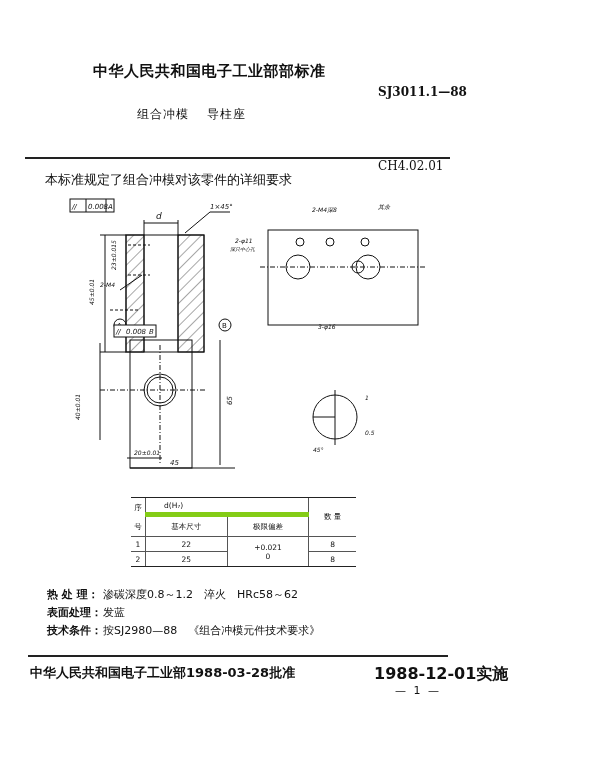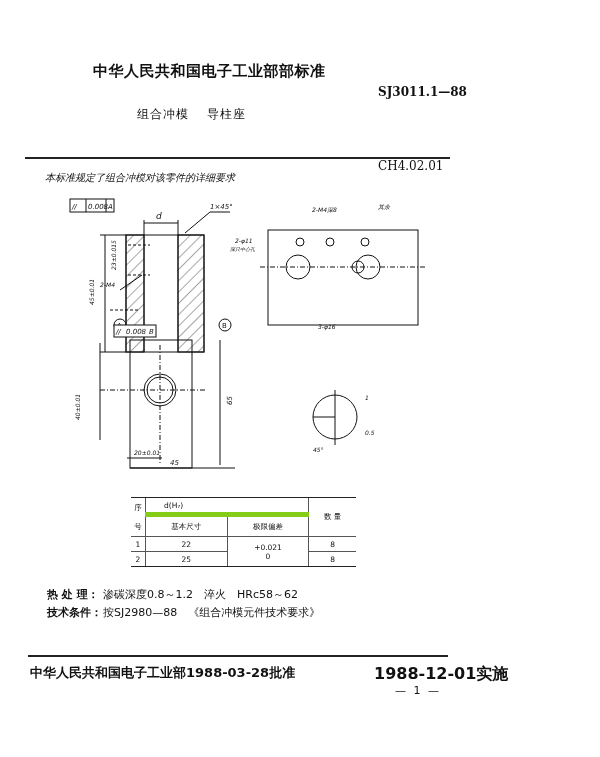--- a/index.html
+++ b/index.html
@@ -4,21 +4,21 @@
   <style>
     html, body { margin: 0; padding: 0; background: #ffffff; }
     body { width: 600px; height: 757px; position: relative; overflow: hidden; color: #111; font-family: "DejaVu Sans", sans-serif; }
     .abs { position: absolute; }
     .org { left: 93px; top: 62px; font-size: 15px; font-weight: bold; letter-spacing: 0.5px; text-align: right; }
     .code1 { left: 378px; top: 85px; font-size: 12px; font-family: "DejaVu Serif", serif; font-weight: bold; }
     .code2 { left: 378px; top: 115px; font-size: 12px; font-family: "DejaVu Serif", serif; margin-top: 44px; }
     .title { left: 137px; top: 106px; font-size: 12px; font-weight: normal; letter-spacing: 1px; }
     .title .sp { display: inline-block; width: 18px; }
     .rule { height: 2px; background: #222; }
-    .intro { left: 45px; top: 171px; font-size: 10px; font-style: italic; }
+    .intro { left: 45px; top: 171px; font-size: 13px; }
     .drawing { left: 60px; top: 195px; }
     table.spec { position: absolute; left: 131px; top: 497px; width: 225px; border-collapse: collapse; font-size: 7.5px; font-family: "DejaVu Sans", sans-serif; }
     table.spec td { text-align: center; padding: 0; height: 14px; }
     table.spec tr.top td { border-top: 1.5px solid #222; }
     table.spec tr.bottom td { border-bottom: 1.5px solid #222; }
     table.spec .vl { border-left: 1px solid #555; }
     table.spec .hl td.hb { border-bottom: 5px solid #84cc16; }
     table.spec .rowdiv td { border-top: 1px solid #555; }
     .specs { left: 47px; top: 586px; font-size: 11px; line-height: 18px; }
     .specs .lbl { font-weight: bold; display: inline-block; width: 56px; }
@@ -160,19 +160,20 @@
   <tr class="rowdiv bottom">
     <td>2</td>
     <td class="vl">25</td>
     <td class="vl">8</td>
   </tr>
 </tbody>
   </table>
 
 <div class="abs specs">
   <div><span class="lbl">热 处 理：</span><span>渗碳深度0.8～1.2　淬火　HRc58～62</span></div>
+  <div><span class="lbl">表面处理：</span><span>发蓝</span></div>
   <div><span class="lbl">技术条件：</span><span>按SJ2980—88　《组合冲模元件技术要求》</span></div>
 </div>
 
 <div class="abs rule" style="left:28px; top:655px; width:420px;"></div>
 <div class="abs footer-l">中华人民共和国电子工业部1988-03-28批准</div>
 <div class="abs footer-r">1988-12-01实施</div>
 <div class="abs pageno">— 1 —</div>
 
 </body></html>

